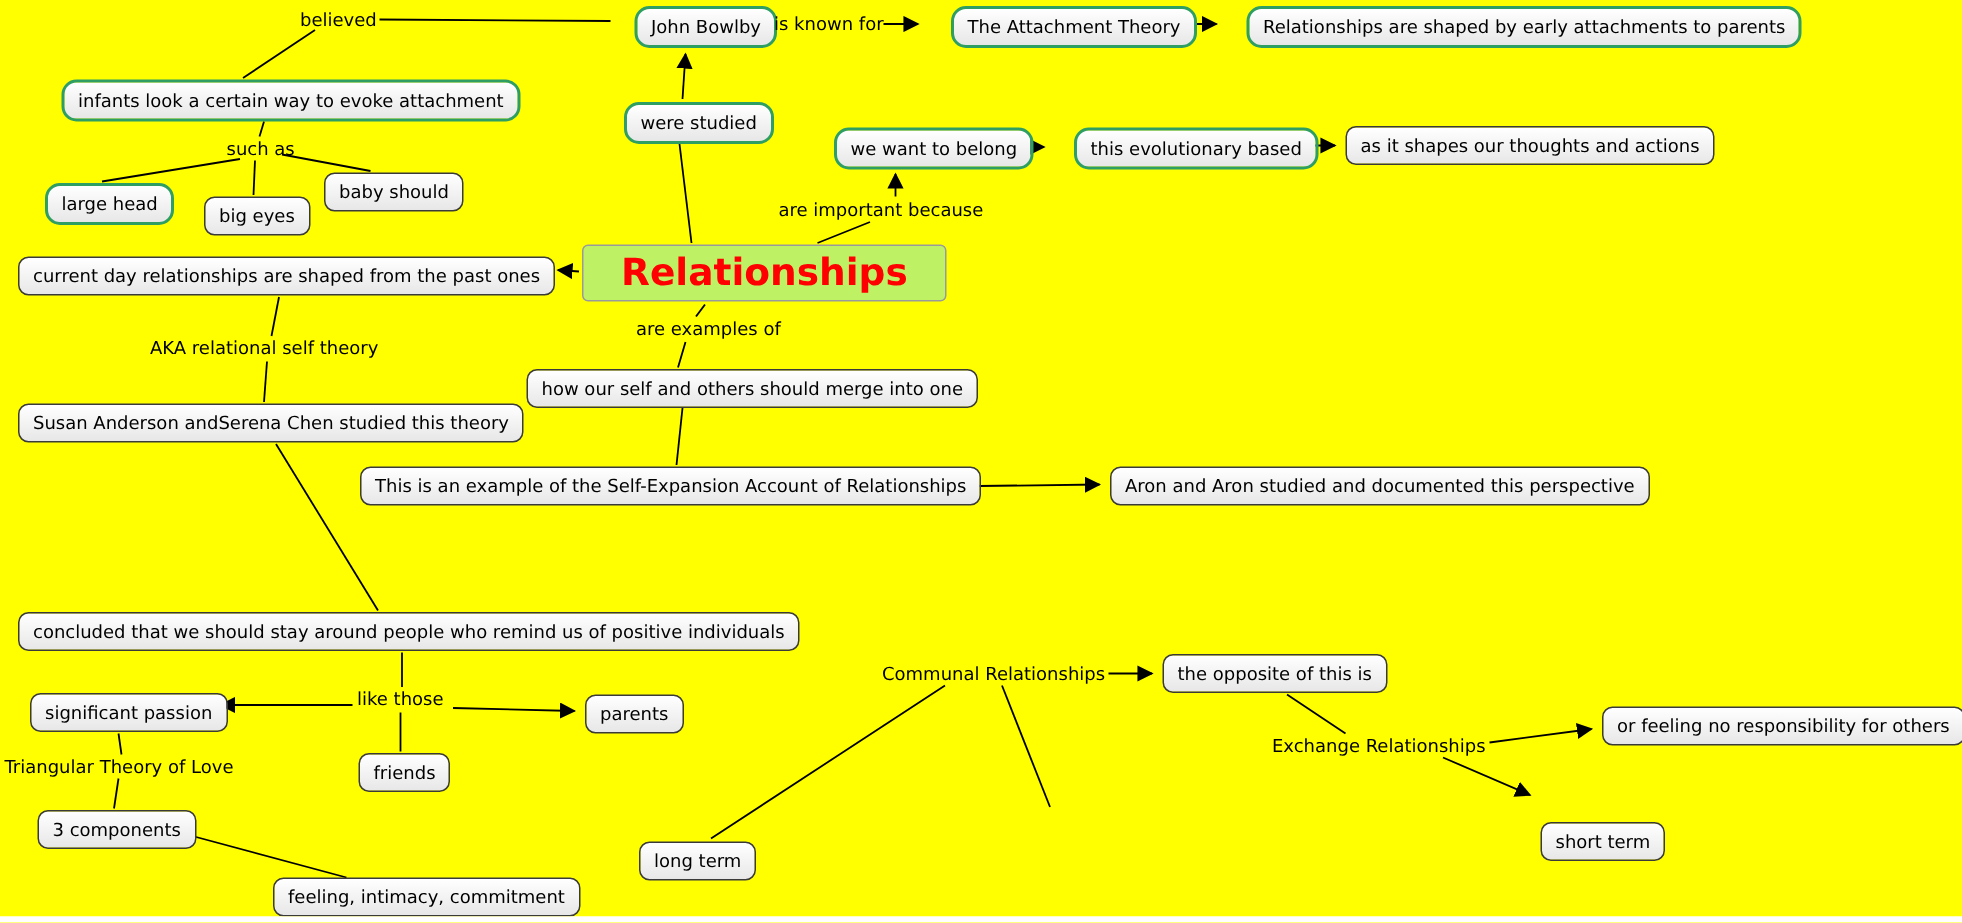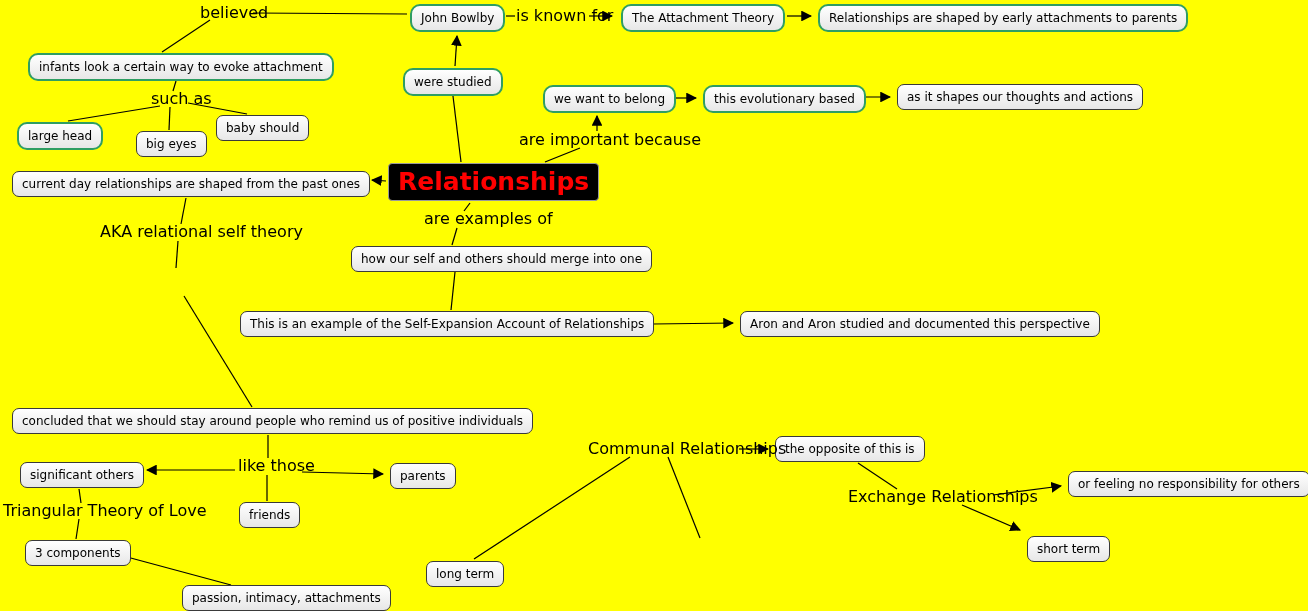--- a/index.html
+++ b/index.html
@@ -19,35 +19,36 @@
     color:#000000;
     padding:5px 9px;
     background:linear-gradient(180deg,#ffffff 0%,#e7e7e7 100%);
     border:1px solid #3a3a3a;
     border-radius:7px;
     line-height:14px;
   }
   .node.green {
     border:2px solid #2f9e63;
     border-radius:10px;
+    margin-left:13px;
   }
   .node.main {
     border:1px solid #9a9a9a;
     border-radius:4px;
-    background:#000000;
+    background:#bef264;
     color:#ff0000;
     font-weight:bold;
     font-size:25px;
     line-height:28px;
-    padding:4px 9px;
+    padding:4px 25px;
   }
   .label {
     position:absolute;
     white-space:nowrap;
-    font-size:16px;
+    font-size:12px;
     color:#000000;
     line-height:14px;
   }
 </style>
 </head>
 <body>
 
 <div id="canvas">
 
   <svg id="edges" width="1308" height="611" xmlns="http://www.w3.org/2000/svg">
@@ -101,32 +102,33 @@
   <div class="node green" style="left:403px;top:68px">were studied</div>
   <div class="node green" style="left:543px;top:85px">we want to belong</div>
   <div class="node green" style="left:703px;top:85px">this evolutionary based</div>
   <div class="node green" style="left:17px;top:122px">large head</div>
 
   <div class="node white" style="left:897px;top:84px">as it shapes our thoughts and actions</div>
   <div class="node white" style="left:136px;top:131px">big eyes</div>
   <div class="node white" style="left:216px;top:115px">baby should</div>
   <div class="node white" style="left:12px;top:171px">current day relationships are shaped from the past ones</div>
   <div class="node white" style="left:351px;top:246px">how our self and others should merge into one</div>
+  <div class="node white" style="left:12px;top:269px">Susan Anderson andSerena Chen studied this theory</div>
   <div class="node white" style="left:240px;top:311px">This is an example of the Self-Expansion Account of Relationships</div>
   <div class="node white" style="left:740px;top:311px">Aron and Aron studied and documented this perspective</div>
   <div class="node white" style="left:12px;top:408px">concluded that we should stay around people who remind us of positive individuals</div>
   <div class="node white" style="left:775px;top:436px">the opposite of this is</div>
-  <div class="node white" style="left:20px;top:462px">significant others</div>
+  <div class="node white" style="left:20px;top:462px">significant passion</div>
   <div class="node white" style="left:390px;top:463px">parents</div>
   <div class="node white" style="left:1068px;top:471px">or feeling no responsibility for others</div>
   <div class="node white" style="left:239px;top:502px">friends</div>
-  <div class="node white" style="left:1027px;top:536px">short term</div>
+  <div class="node white" style="left:1027px;top:548px">short term</div>
   <div class="node white" style="left:25px;top:540px">3 components</div>
   <div class="node white" style="left:426px;top:561px">long term</div>
-  <div class="node white" style="left:182px;top:585px">passion, intimacy, attachments</div>
+  <div class="node white" style="left:182px;top:585px">feeling, intimacy, commitment</div>
 
   <div class="node main" style="left:388px;top:163px">Relationships</div>
 
   <div class="label" style="left:200px;top:6px">believed</div>
   <div class="label" style="left:516px;top:9px">is known for</div>
   <div class="label" style="left:151px;top:92px">such as</div>
   <div class="label" style="left:519px;top:133px">are important because</div>
   <div class="label" style="left:424px;top:212px">are examples of</div>
   <div class="label" style="left:100px;top:225px">AKA relational self theory</div>
   <div class="label" style="left:238px;top:459px">like those</div>

